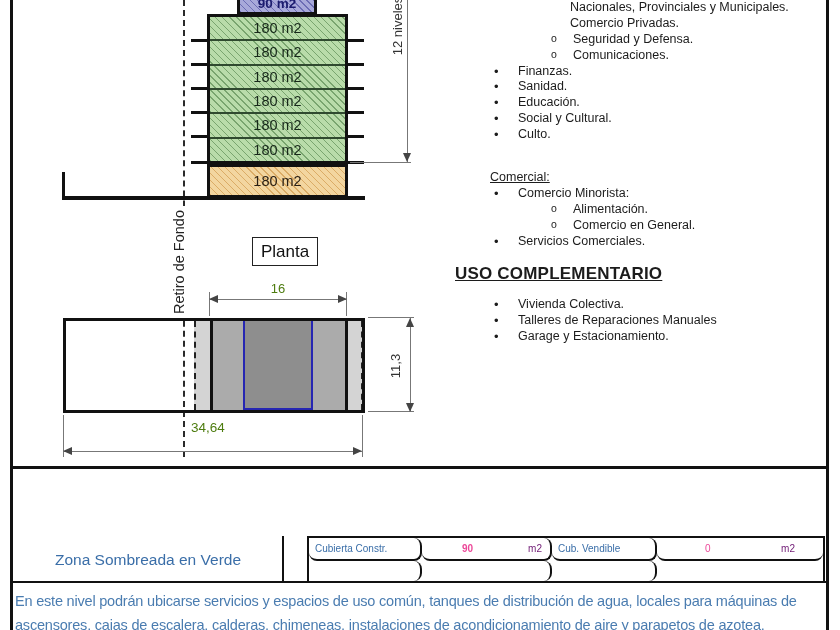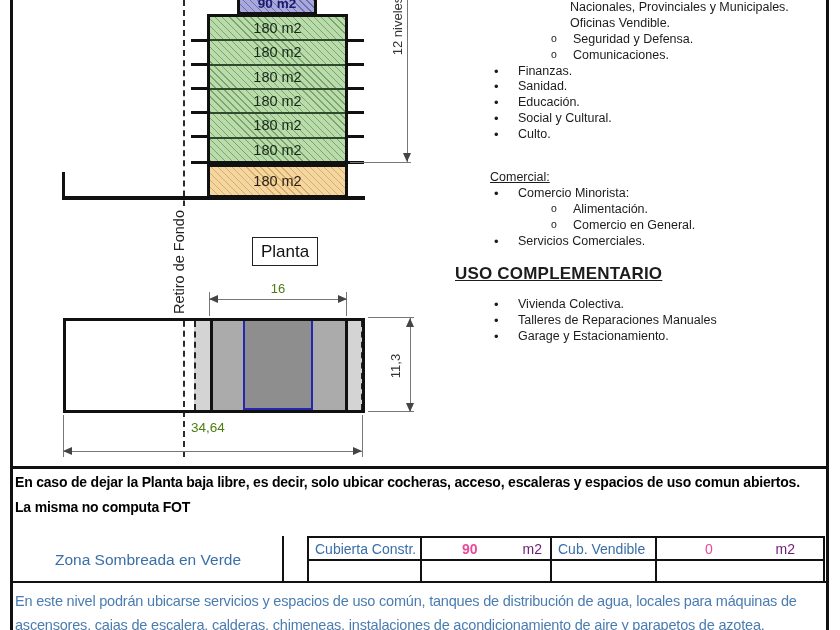--- a/index.html
+++ b/index.html
@@ -56,21 +56,21 @@
   .u-head.big{font-weight:bold;font-size:17px;letter-spacing:.2px;width:372px;text-align:left;text-decoration:underline;}
   
   .note-bold{position:absolute;left:15px;top:470px;width:804px;font-size:14px;font-weight:bold;color:#000;
     line-height:24.5px;letter-spacing:-0.2px;}
   .note-blue{position:absolute;left:15px;top:590px;width:806px;font-size:14.5px;color:#4a7cb0;
     line-height:23.5px;letter-spacing:-0.2px;}
   .zone-cell{position:absolute;left:14px;top:536px;width:268px;height:47px;display:flex;align-items:center;
     justify-content:center;font-size:15.5px;color:#3a6ea8;}
   .subtable{position:absolute;left:307px;top:536px;width:518px;height:47px;box-sizing:border-box;
     border:2px solid #111;display:grid;grid-template-columns:113px 130px 105px 166px;grid-template-rows:23px 20px;}
-  .cell{box-sizing:border-box;position:relative;font-size:14px;color:#3a6ea8;line-height:22px;}
+  .cell{box-sizing:border-box;position:relative;font-size:10px;color:#3a6ea8;line-height:22px;border-radius:8px;}
   .cell.br{border-right:2px solid #111;}
   .cell.bb{border-bottom:2px solid #111;}
   .cell .lab{padding-left:6px;white-space:nowrap;}
   .cell .val{position:absolute;top:0;font-weight:bold;color:#ec4899;}
   .cell .unit{position:absolute;top:0;color:#701a75;}
 </style>
 </head>
 <body>
 
 <div id="page">
@@ -147,21 +147,21 @@
   <div class="dimline" style="left:63px;top:415px;width:1px;height:42px;"></div>
   <div class="dimline" style="left:362px;top:415px;width:1px;height:42px;"></div>
   <div class="dimline" style="left:63px;top:451px;width:300px;height:1px;"></div>
   <div class="ar l" style="left:63px;top:447px;"></div>
   <div class="ar r" style="left:353px;top:447px;"></div>
   <div class="dimtext" style="left:63px;top:420px;width:290px;font-size:13.5px;">34,64</div>
 
   <div class="uses">
     <div style="position:absolute;top:0;left:0;width:372px;">
       <div class="u-row cont">Nacionales, Provinciales y Municipales.</div>
-      <div class="u-row cont">Oficinas Vendible.</div>
+      <div class="u-row cont">Comercio Privadas.</div>
       <div class="u-row lvl2">Seguridad y Defensa.</div>
       <div class="u-row lvl2">Comunicaciones.</div>
       <div class="u-row lvl1">Finanzas.</div>
       <div class="u-row lvl1">Sanidad.</div>
       <div class="u-row lvl1">Educación.</div>
       <div class="u-row lvl1">Social y Cultural.</div>
       <div class="u-row lvl1">Culto.</div>
     </div>
     <div class="u-head" style="left:35px;top:170px;">Comercial:</div>
     <div style="position:absolute;top:186px;left:0;width:372px;">
@@ -171,21 +171,20 @@
       <div class="u-row lvl1">Servicios Comerciales.</div>
     </div>
     <div class="u-head big" style="left:0;top:264px;">USO COMPLEMENTARIO</div>
     <div style="position:absolute;top:297px;left:0;width:372px;">
       <div class="u-row lvl1">Vivienda Colectiva.</div>
       <div class="u-row lvl1">Talleres de Reparaciones Manuales</div>
       <div class="u-row lvl1">Garage y Estacionamiento.</div>
     </div>
   </div>
 
-  <div class="note-bold">En caso de dejar la Planta baja libre, es decir, solo ubicar cocheras, acceso, escaleras y espacios de uso comun abiertos. La misma no computa FOT</div>
 
   <div class="zone-cell">Zona Sombreada en Verde</div>
   <div class="vline" style="left:282px;top:536px;width:2px;height:47px;"></div>
   <div class="subtable">
     <div class="cell br bb">
       <span class="lab">Cubierta Constr.</span>
     </div>
     <div class="cell br bb">
       <span class="val" style="left:40px;">90</span>
       <span class="unit" style="right:8px;">m2</span>

